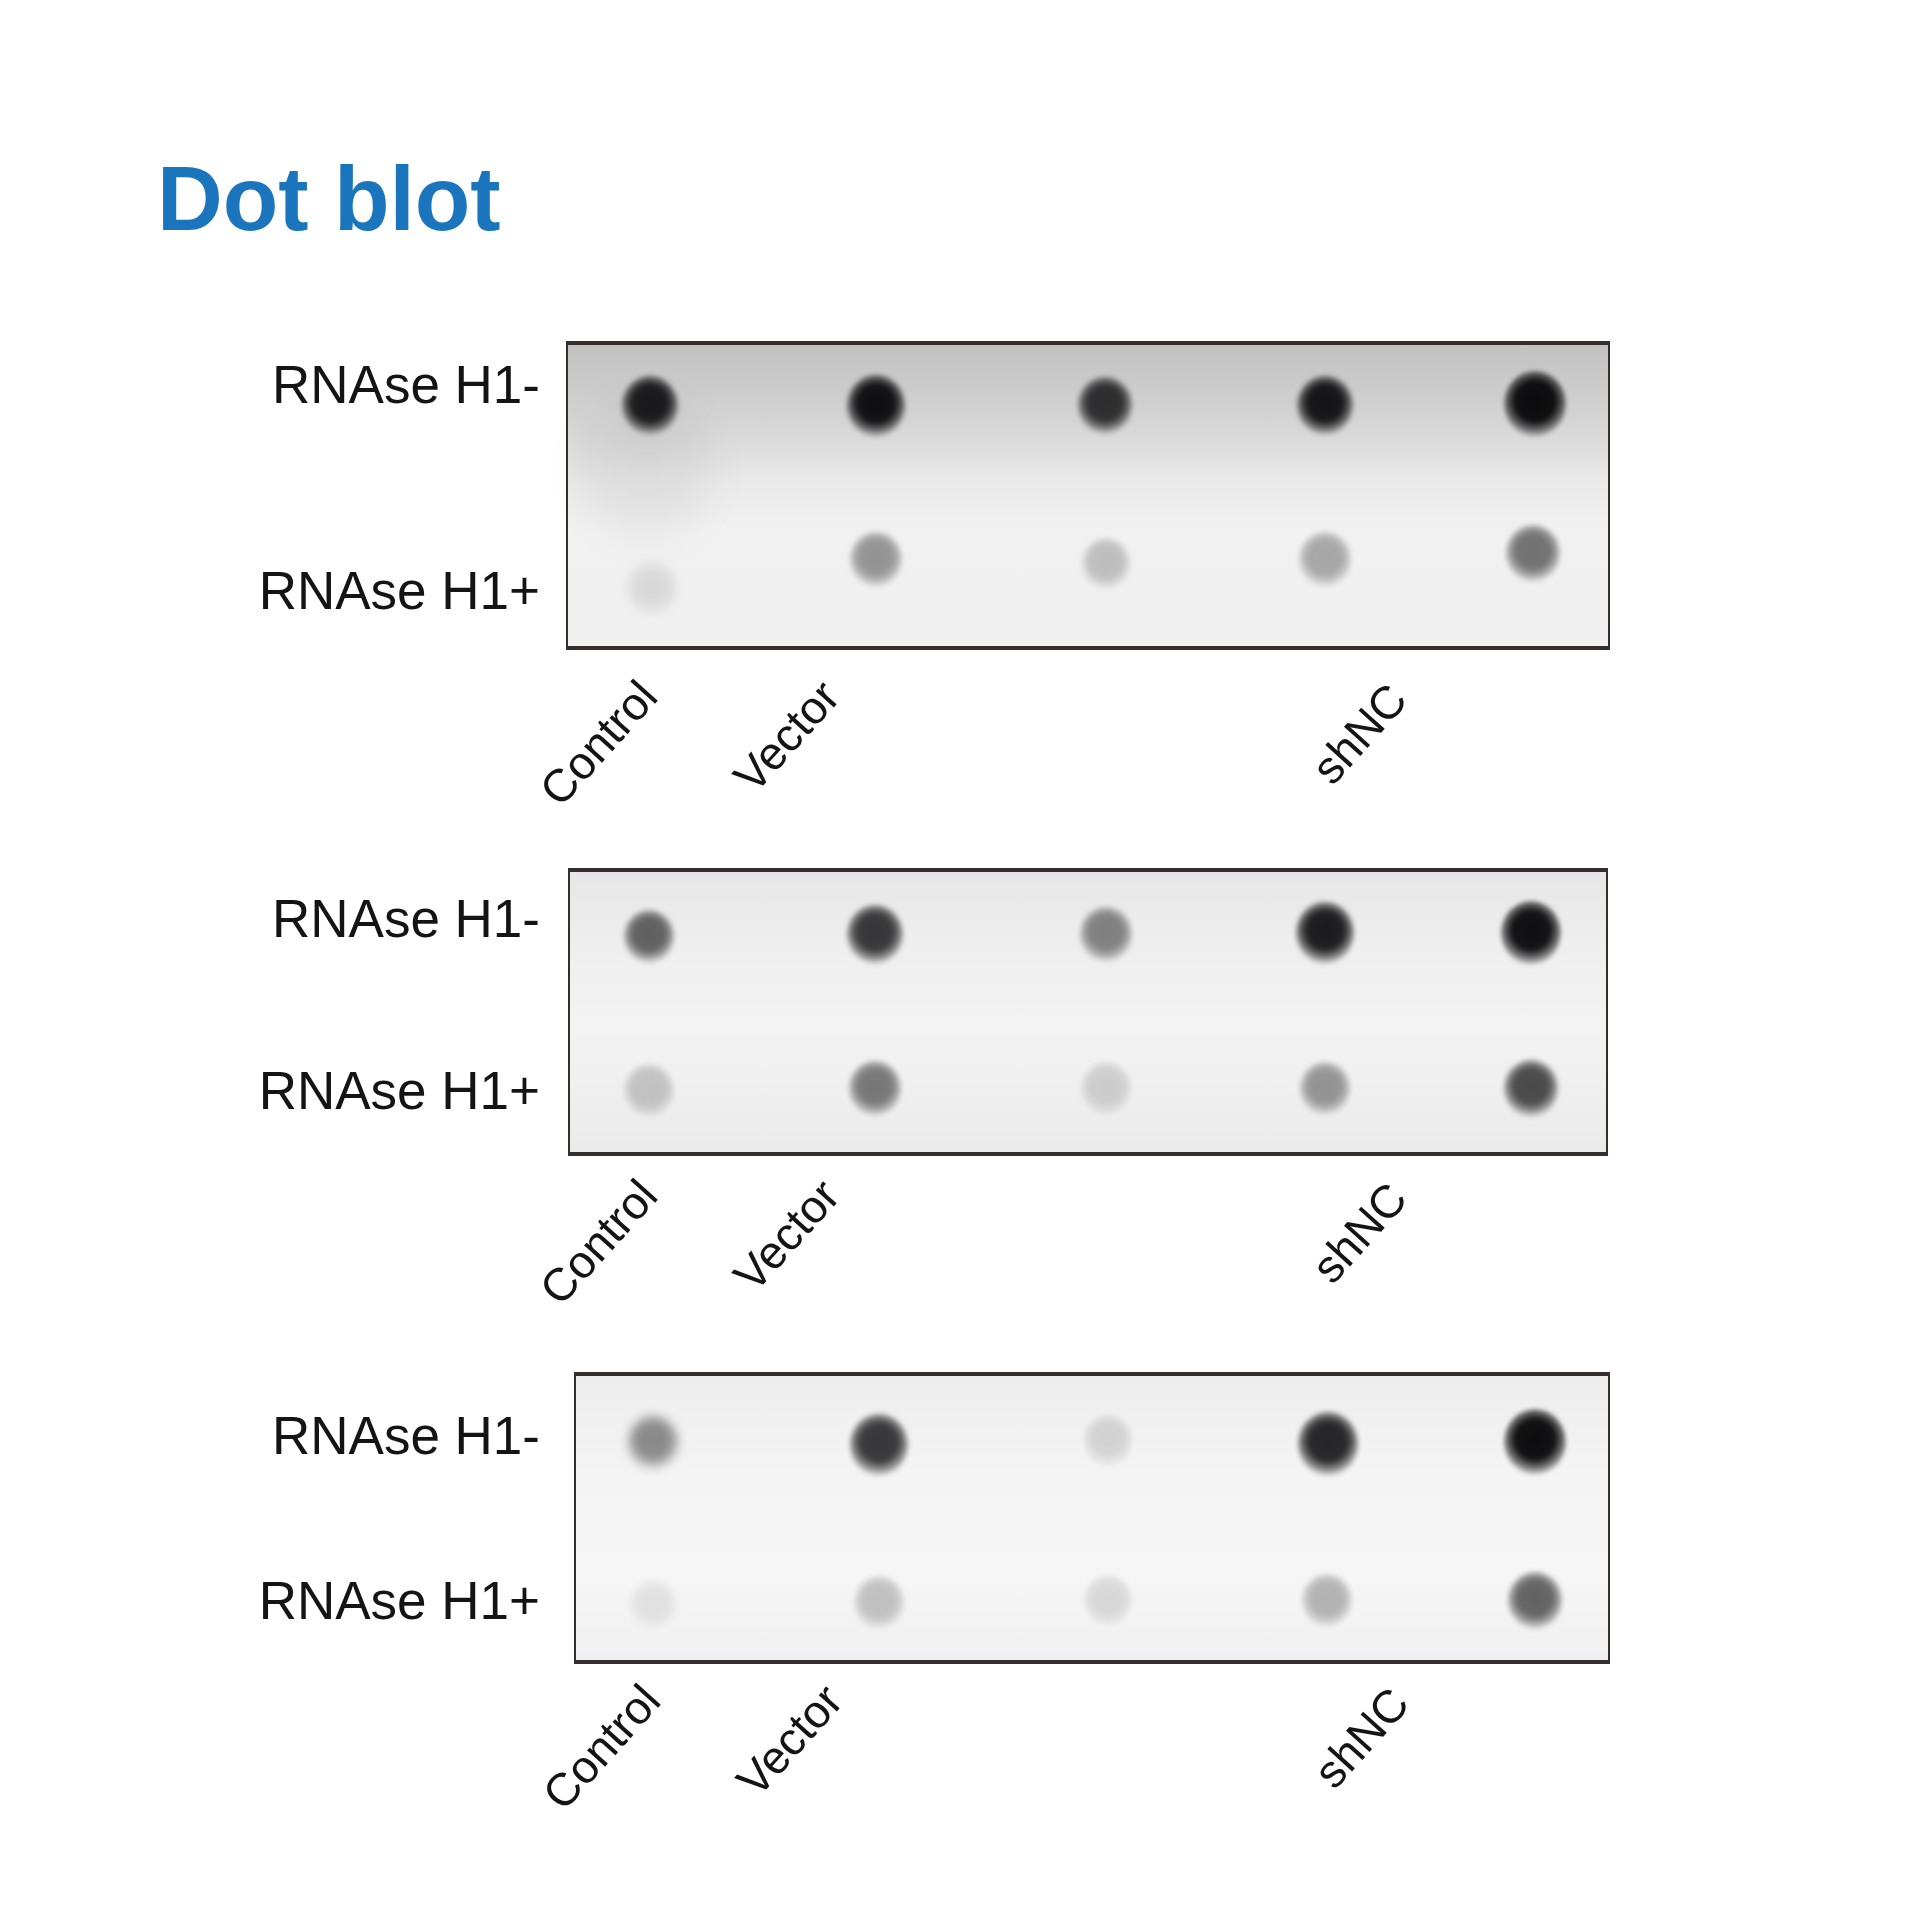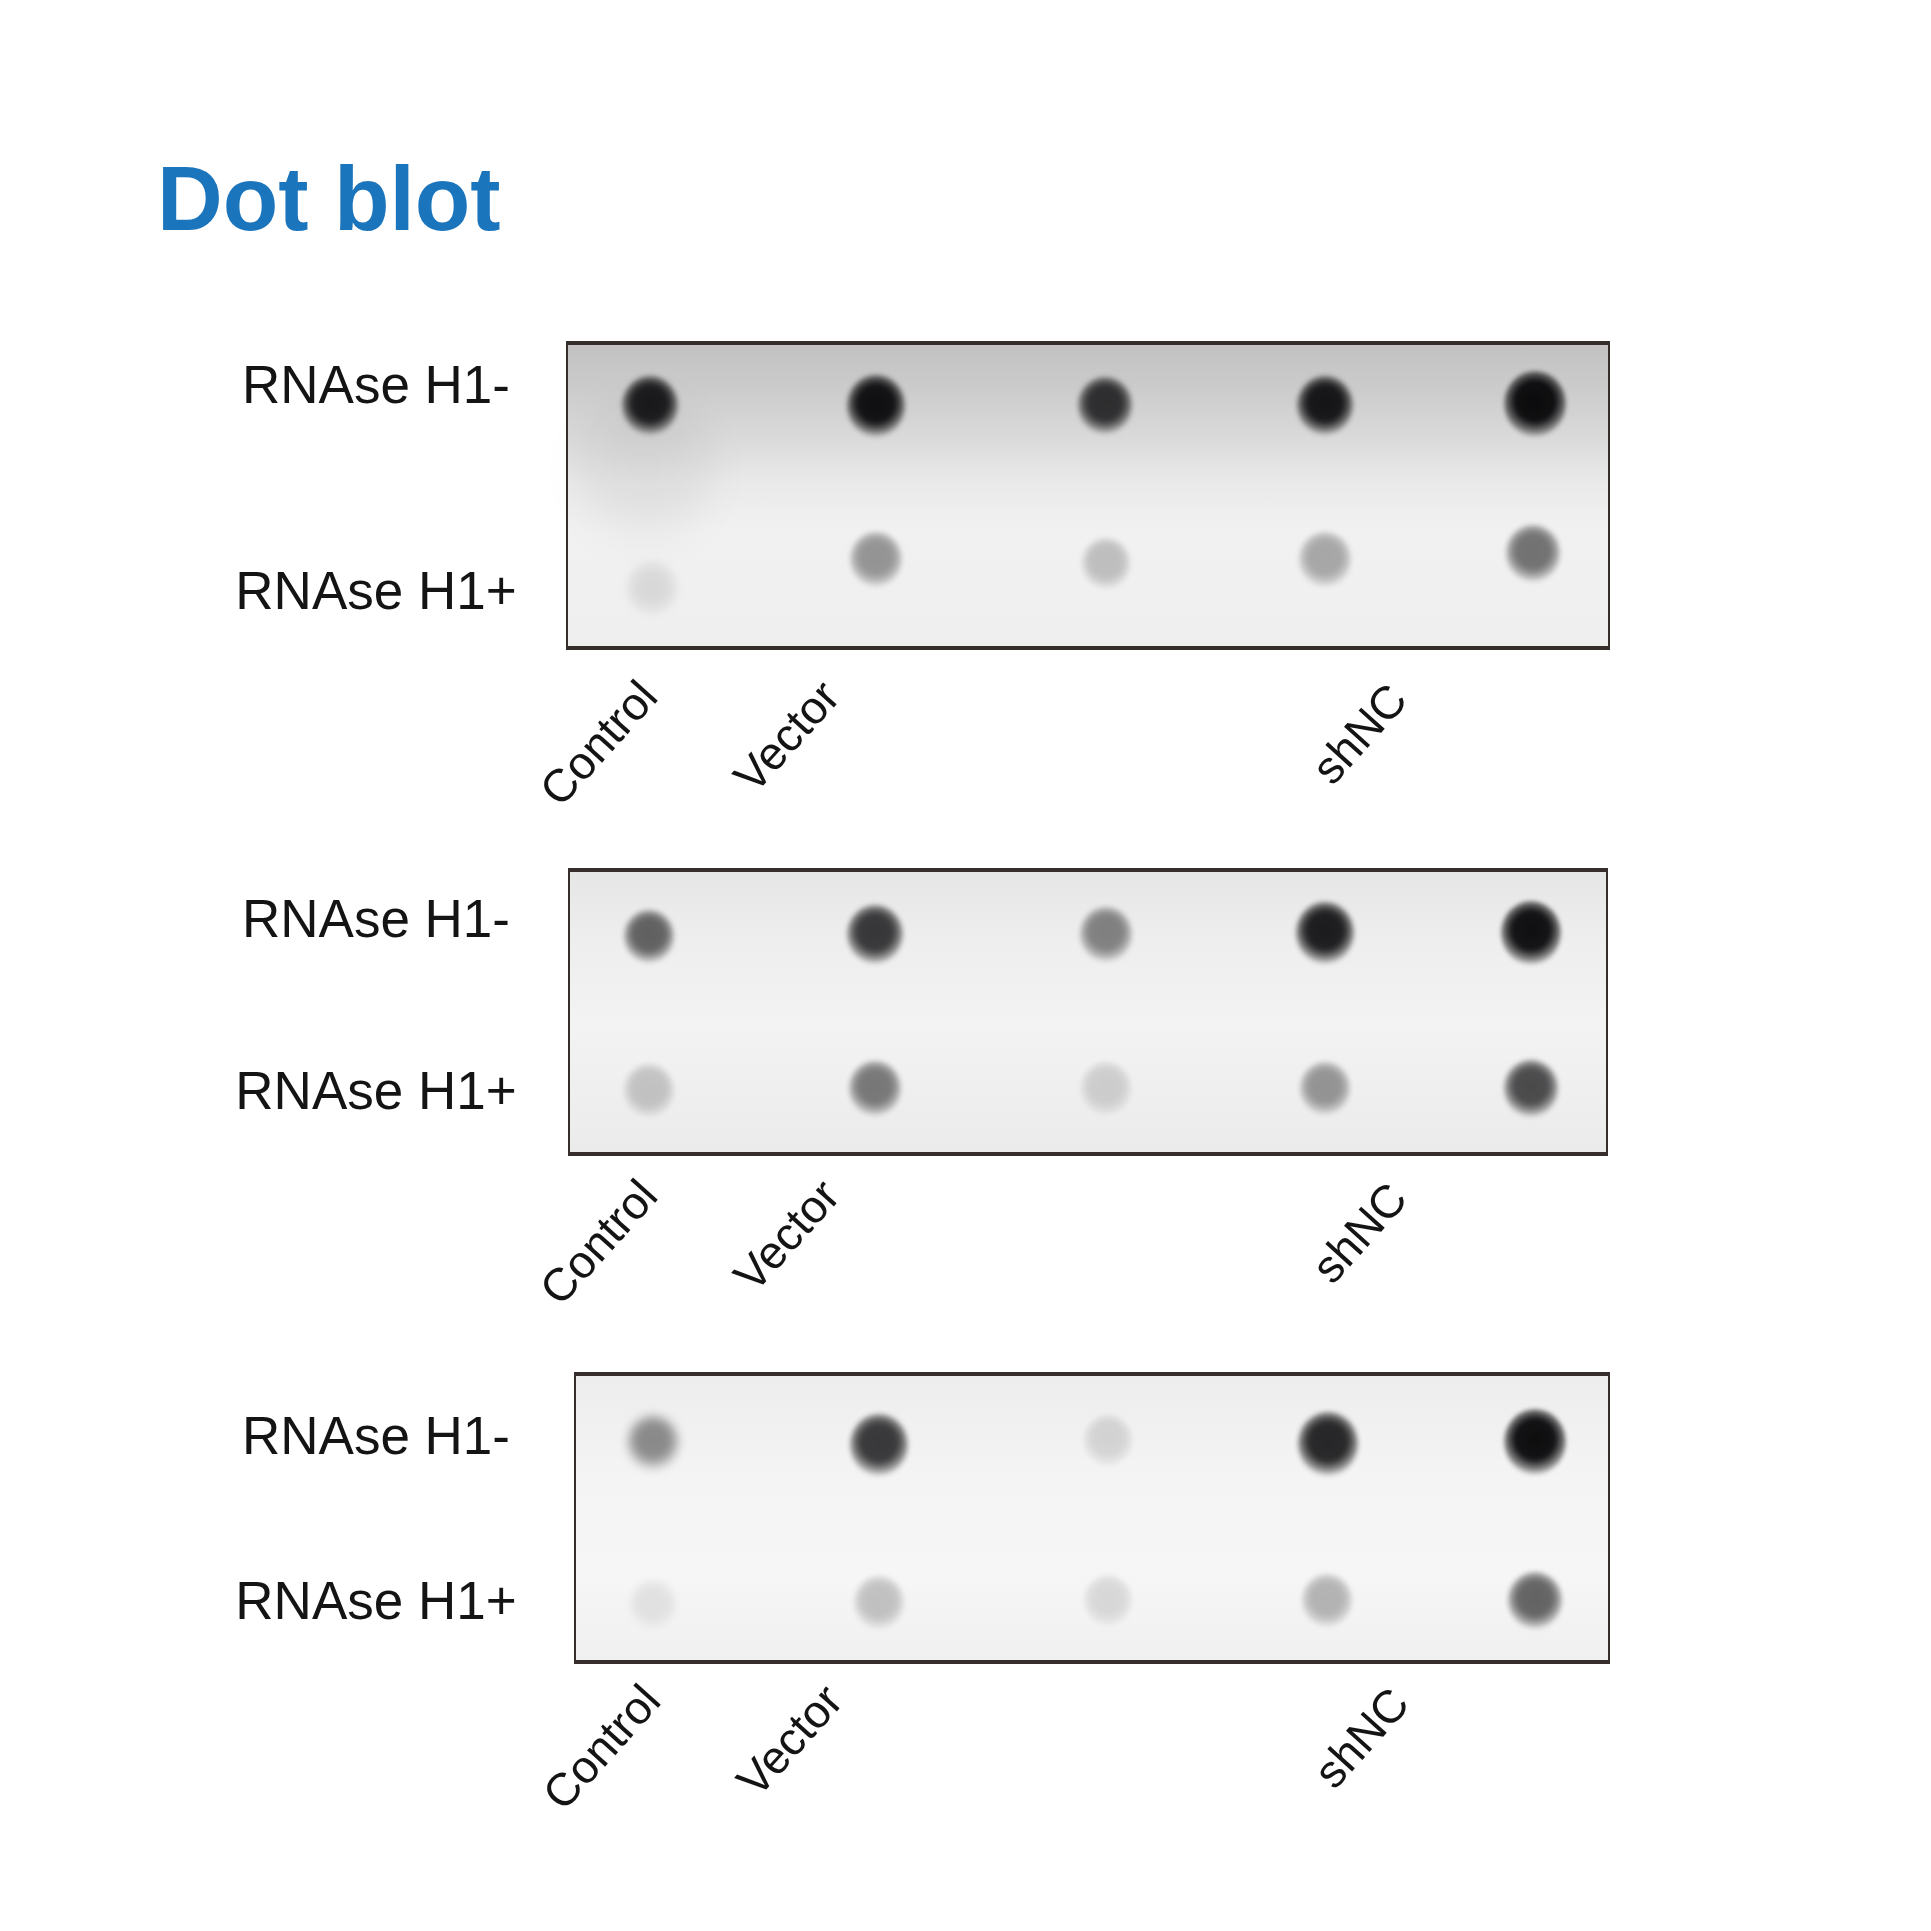--- a/index.html
+++ b/index.html
@@ -9,21 +9,21 @@
   }
   .title{
     position:absolute;left:157px;top:85px;
     font-size:91px;font-weight:bold;line-height:106px;letter-spacing:0;
   }
   .blot{
     position:absolute;box-sizing:border-box;
     border-style:solid;border-width:4.8px 2.9px;
   }
   .row-label{
-    position:absolute;left:212px;width:328px;text-align:center;
+    position:absolute;left:212px;width:328px;text-align:right;
     font-size:53px;line-height:66px;color:#141414;white-space:nowrap;
   }
   .col-label{
     position:absolute;font-size:46px;line-height:50px;color:#141414;
     white-space:nowrap;transform:rotate(-48deg);transform-origin:100% 0;
   }
   .dot{position:absolute;border-radius:50%;}
 </style>
 </head>
 <body>

